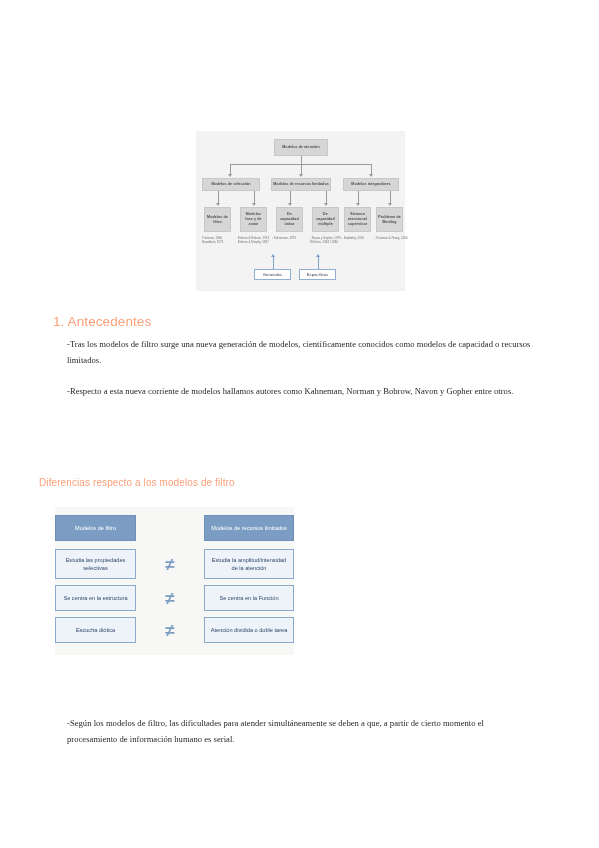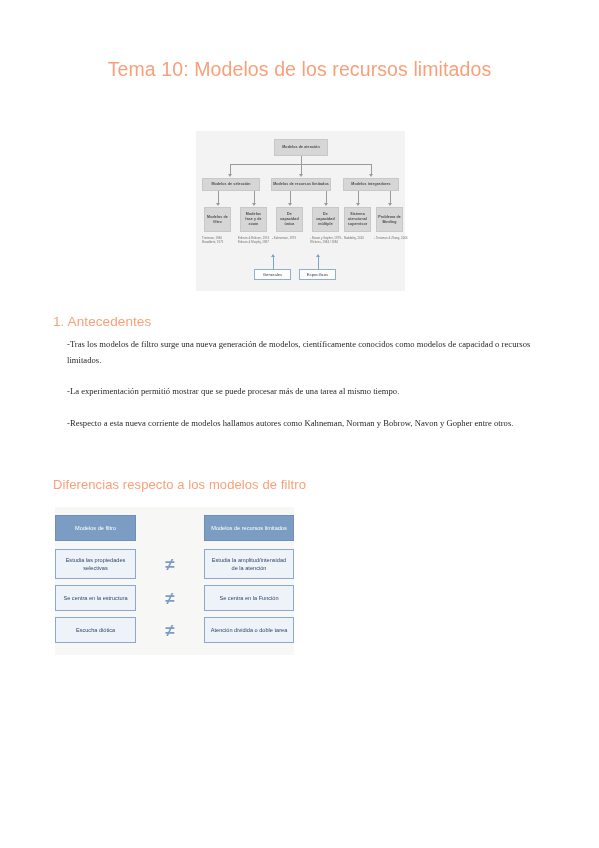--- a/index.html
+++ b/index.html
@@ -127,22 +127,22 @@
   .sec-heading {
     position: absolute;
     left: 53px;
     font-size: 13.5px;
     color: #f9a07a;
     font-weight: 400;
     letter-spacing: 0.1px;
   }
   .sub-heading {
     position: absolute;
-    left: 53px;
-    font-size: 13px;
+    left: 39px;
+    font-size: 10px;
     color: #f9a07a;
     font-weight: 400;
     letter-spacing: 0.1px;
   }
 
   
   .body-block {
     position: absolute;
     left: 52px;
     width: 499px;
@@ -210,21 +210,20 @@
     font-weight: 700;
     line-height: 1;
   }
   .spacer { width: 30px; height: 100%; }
 </style>
 </head>
 <body>
 
 <div class="page">
 
-  <div class="doc-title">Tema 10: Modelos de los recursos limitados</div>
 
   <div class="tree-figure">
     <div class="tree-inner">
 
       <div class="tnode root">Modelos de atención</div>
 
       <div class="tline" style="left:104.5px; top:25px; width:1px; height:8px;"></div>
 
       <div class="tline" style="left:34px; top:33px; width:141px; height:1px;"></div>
 
@@ -277,21 +276,20 @@
       <div class="tbottom gen">Generales</div>
       <div class="tbottom esp">Específicos</div>
 
     </div>
   </div>
 
   <div class="sec-heading" style="top:314px;">1. Antecedentes</div>
 
   <div class="body-block" style="top:321px;">
     <p>-Tras los modelos de filtro surge una nueva generación de modelos, científicamente conocidos como modelos de capacidad o recursos limitados.</p>
-    <p>-La experimentación permitió mostrar que se puede procesar más de una tarea al mismo tiempo.</p>
     <p>-Respecto a esta nueva corriente de modelos hallamos autores como Kahneman, Norman y Bobrow, Navon y Gopher entre otros.</p>
   </div>
 
   <div class="sub-heading" style="top:477px;">Diferencias respecto a los modelos de filtro</div>
 
   <div class="cmp-figure">
 
     <div class="cmp-row cmp-r0">
       <div class="cbox head">Modelos de filtro</div>
       <div class="spacer"></div>
@@ -313,15 +311,16 @@
     <div class="cmp-row cmp-r3">
       <div class="cbox cell">Escucha diótica</div>
       <div class="neq">≠</div>
       <div class="cbox cell wide">Atención dividida o doble tarea</div>
     </div>
 
   </div>
 
 
   <div class="body-block" style="top:700px;">
+    <p>-Según los modelos de filtro, las dificultades para atender simultáneamente se deben a que, a partir de cierto momento el procesamiento de información humano es serial.</p>
   </div>
 
 </div>
 
 </body></html>

